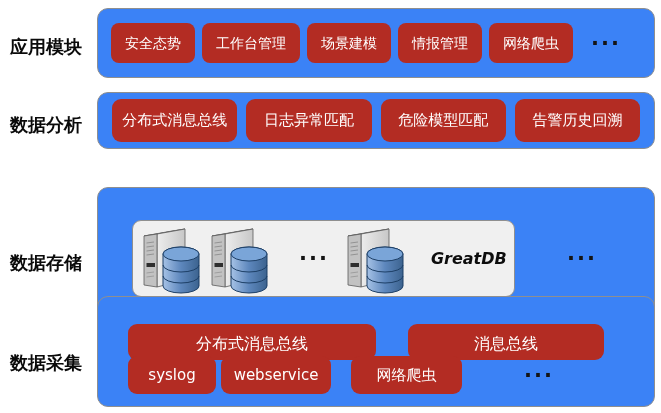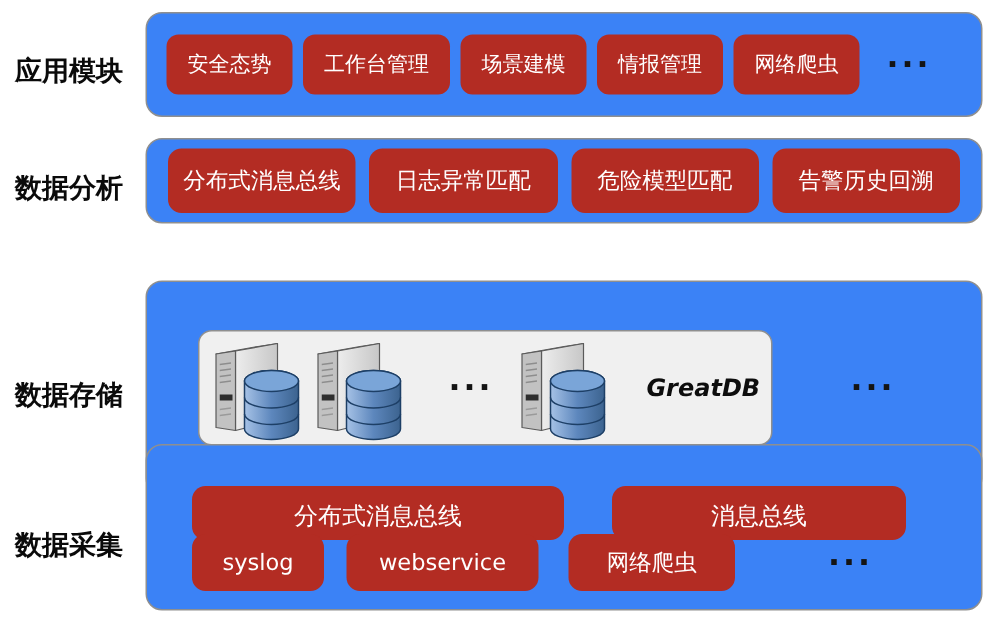--- a/index.html
+++ b/index.html
@@ -56,21 +56,21 @@
   .storage-box > .dots{margin-left:52px;}
   
   .collect-box{display:block;padding:12px 0 0 30px;}
   .bus-row{display:flex;gap:32px;height:39px;}
   .bus-row .chip{height:36px;line-height:39px;font-size:16px;border-radius:9px;margin-top:15px;}
   .bus-distributed{width:248px;}
   .bus-message{width:196px;}
   .src-row{display:flex;align-items:center;margin-top:8px;height:38px;}
   .src-row .chip{height:38px;line-height:38px;font-size:15px;border-radius:9px;}
   .chip-syslog{width:88px;}
-  .chip-webservice{width:128px;margin-left:15px;}
+  .chip-webservice{width:110px;margin-left:5px;}
   .chip-crawler{width:111px;margin-left:20px;}
   .src-row .dots{margin-left:62px;}
   .svg-defs{position:absolute;width:0;height:0;overflow:hidden;}
 </style>
 </head>
 <body>
 
 <svg class="svg-defs" aria-hidden="true">
   <defs>
     <linearGradient id="gradSide" x1="0" y1="0" x2="1" y2="0">

